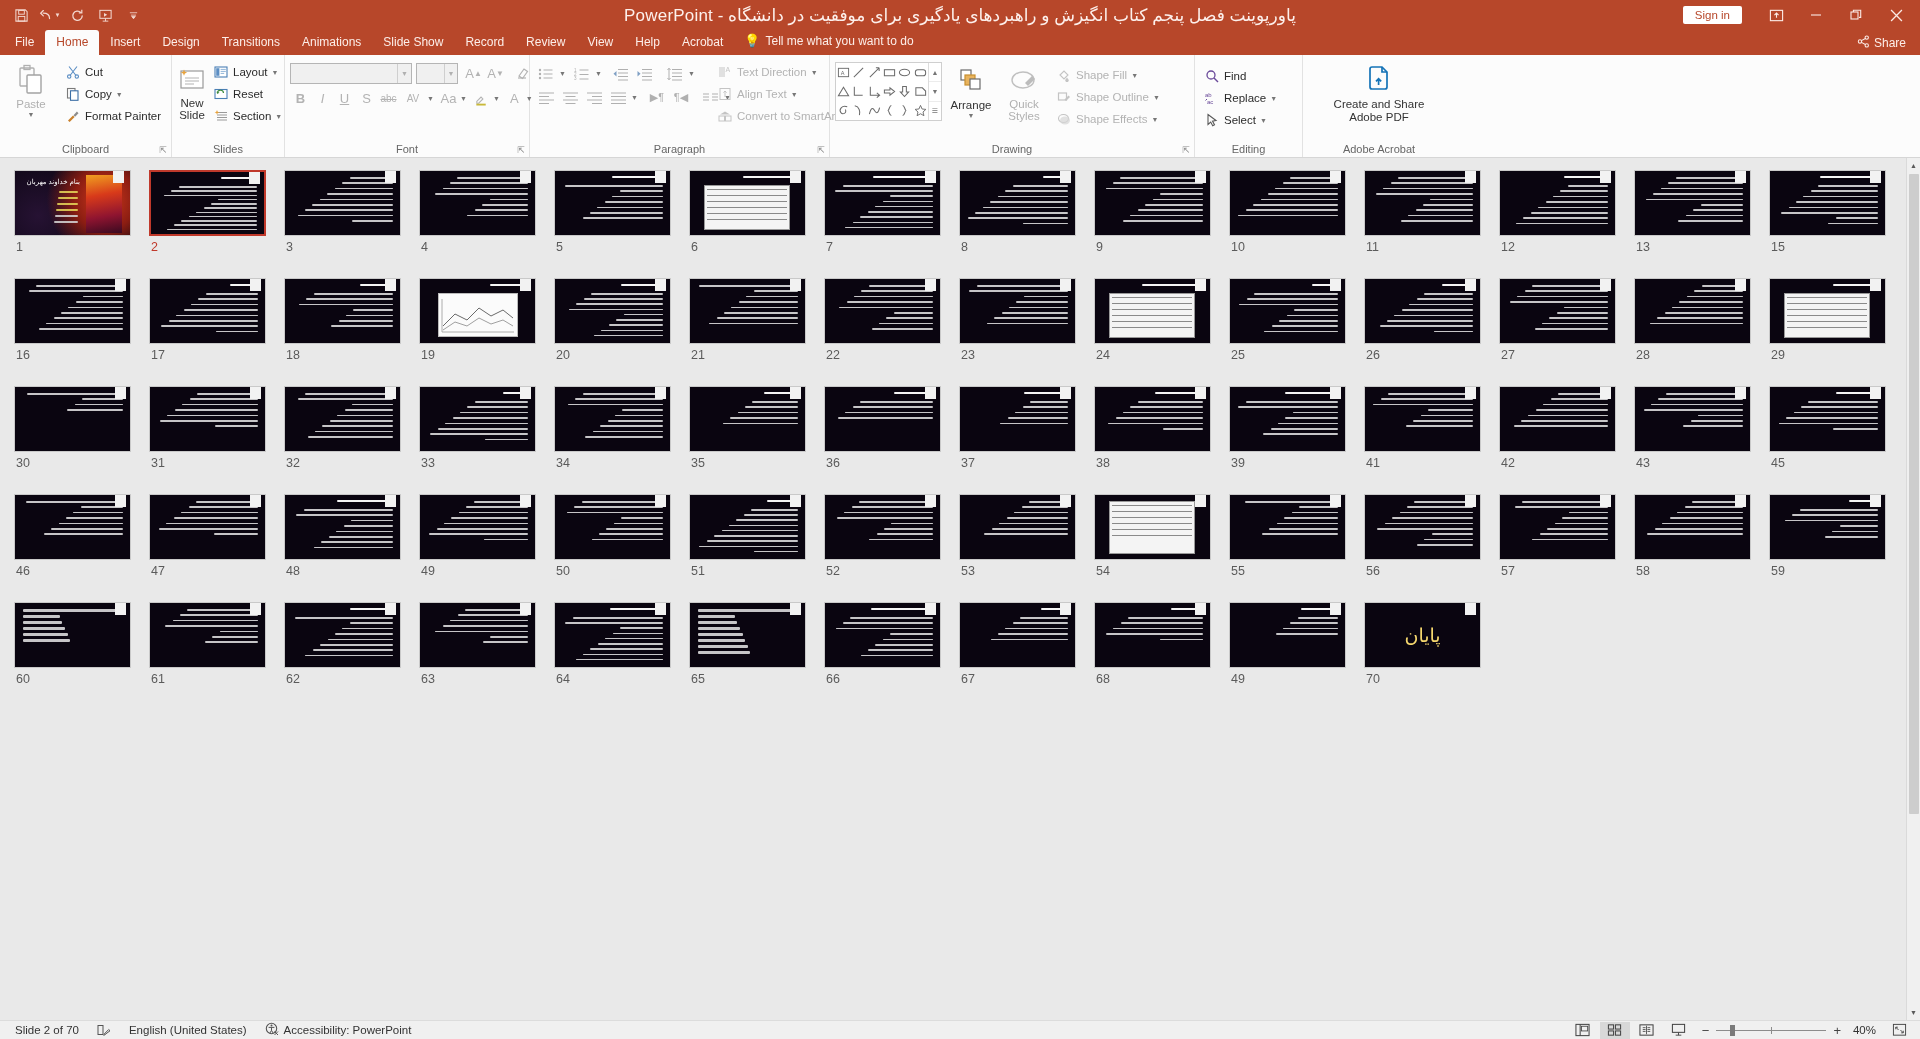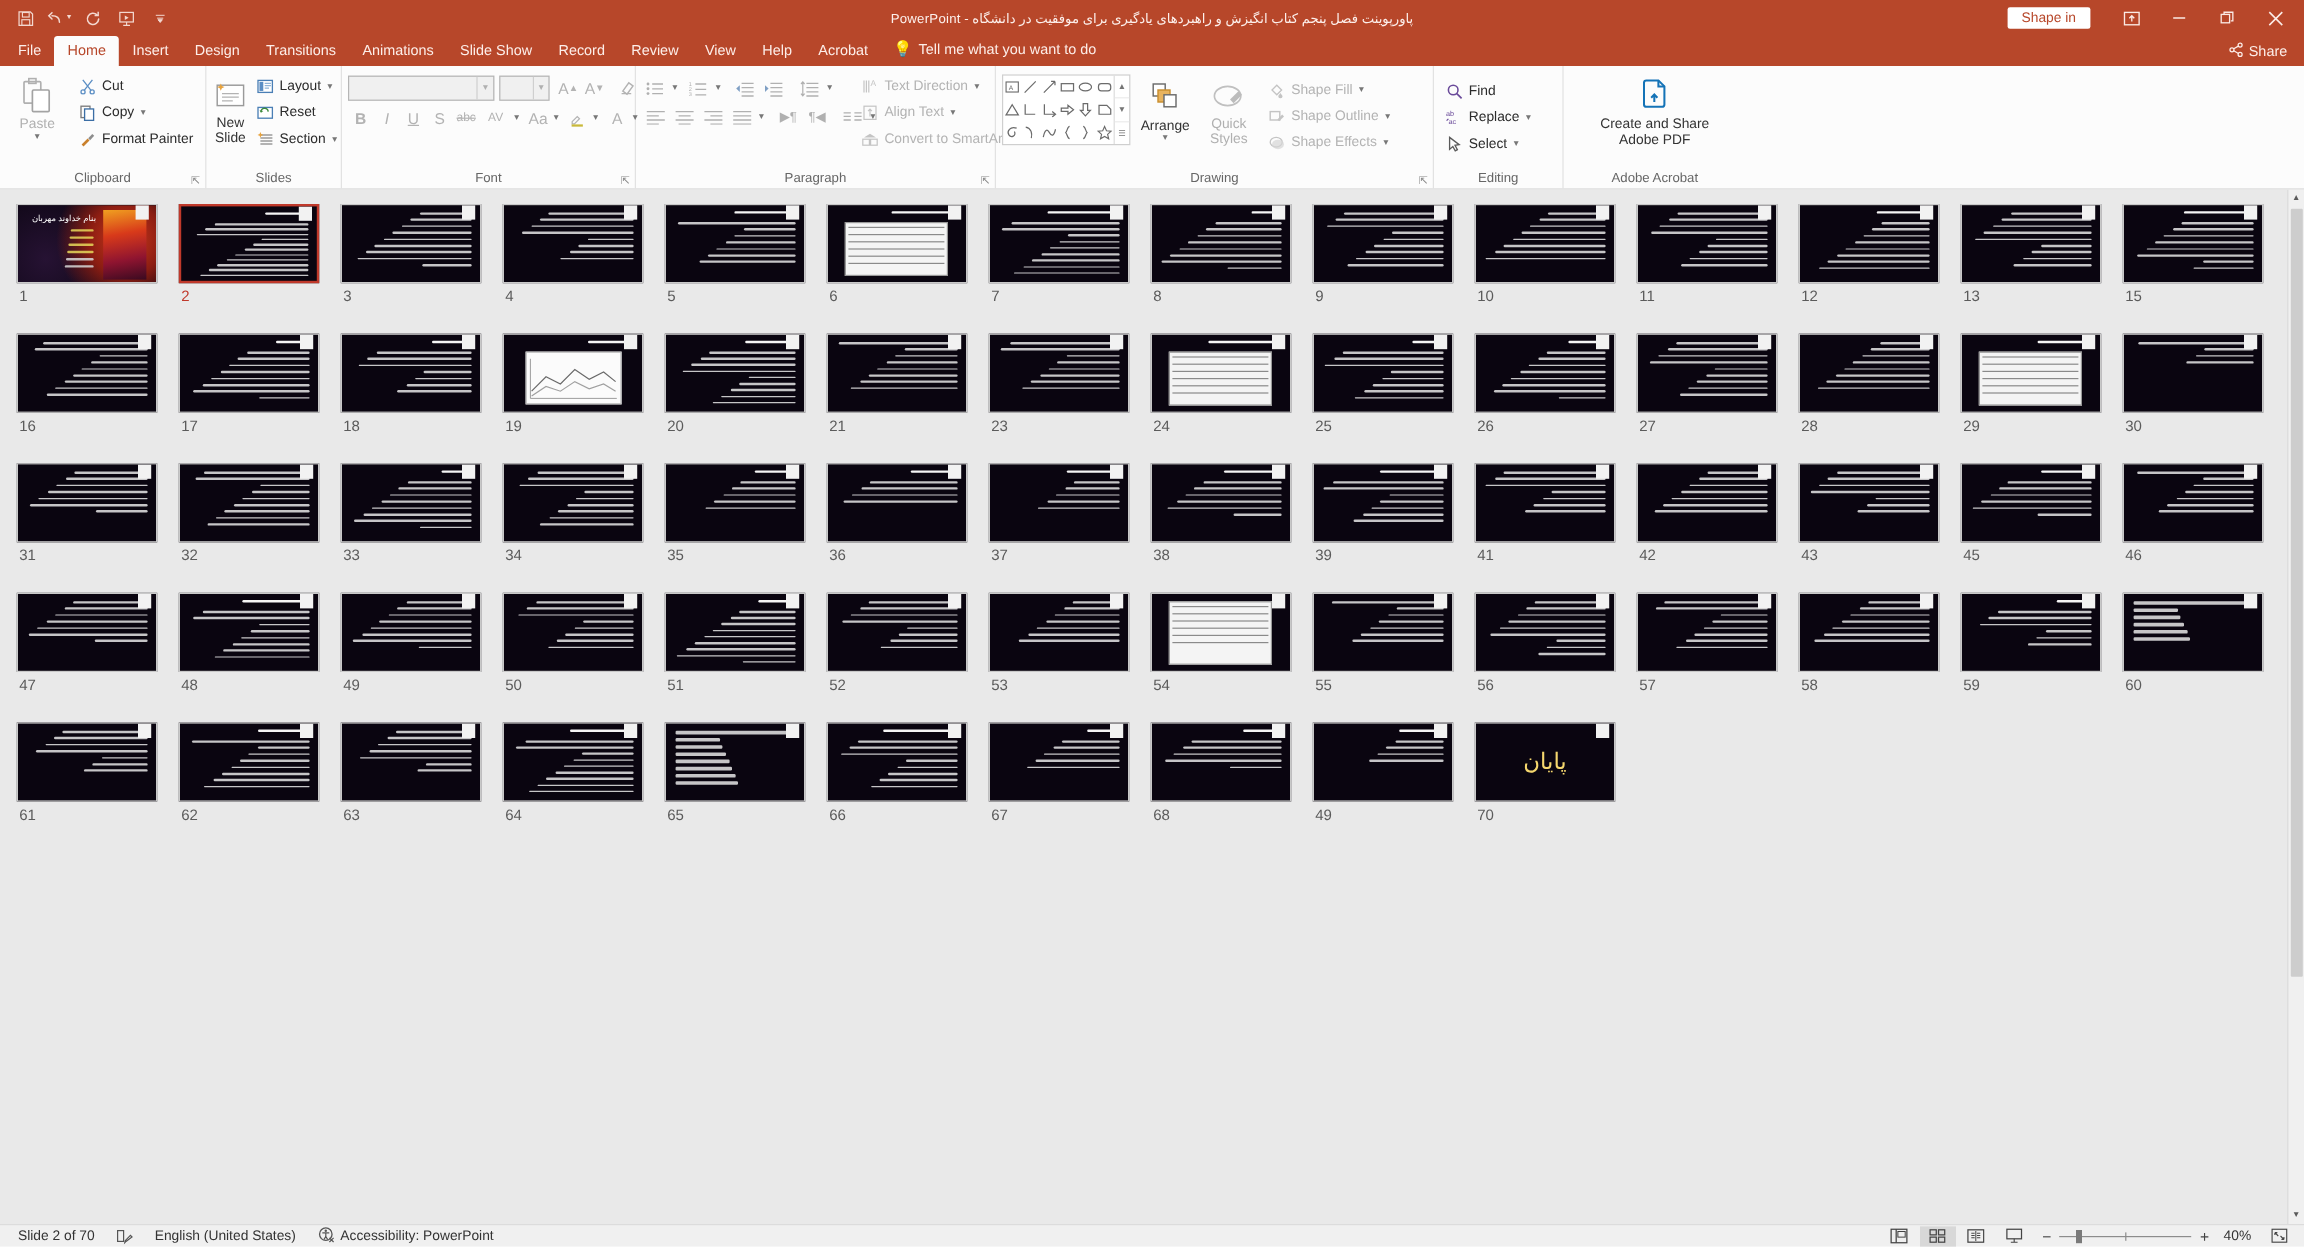--- a/index.html
+++ b/index.html
@@ -17,21 +17,21 @@
     color: #fff; flex: 0 0 30px; position: relative;
   }
   .qat { display: flex; align-items: center; gap: 2px; padding-left: 8px; }
   .qat-btn {
     width: 26px; height: 24px; display: flex; align-items: center; justify-content: center;
     color: #f3d8d0; font-size: 14px; line-height: 1;
   }
   .qat-btn svg { display: block; }
   .title-text {
     position: absolute; left: 0; right: 0; text-align: center;
-    font-size: 11px; color: #fdf0ec; pointer-events: none;
+    font-size: 17px; color: #fdf0ec; pointer-events: none;
     direction: rtl; letter-spacing: .2px;
   }
   .win-right { margin-left: auto; display: flex; align-items: center; padding-right: 4px; z-index: 2; }
   .signin {
     background: #fff; color: #b7472a; font-size: 11.5px;
     padding: 3px 12px; border-radius: 2px; margin-right: 14px;
   }
   .win-btn {
     width: 40px; height: 30px; display: flex; align-items: center; justify-content: center;
     color: #fbeae5;
@@ -232,21 +232,21 @@
         </svg>
     </div>
     <div class="qat-btn">
       <svg width="11" height="11" viewBox="0 0 12 12">
           <path d="M2 3h8M3.2 5.6h5.6M6 9.5L4 7h4z" fill="#f3d8d0" stroke="#f3d8d0" stroke-width=".9"></path>
         </svg>
     </div>
   </div>
   <div class="title-text">پاورپوینت فصل پنجم کتاب انگیزش و راهبردهای یادگیری برای موفقیت در دانشگاه  -  PowerPoint</div>
   <div class="win-right">
-    <div class="signin">Shape in</div>
+    <div class="signin">Sign in</div>
     <div class="win-btn">
       <svg width="15" height="15" viewBox="0 0 16 16">
           <rect x="1.5" y="2.5" width="13" height="11" fill="none" stroke="#fbeae5" stroke-width="1.2"></rect>
           <path d="M8 10.5V5.5M5.8 7.6L8 5.4l2.2 2.2" fill="none" stroke="#fbeae5" stroke-width="1.2"></path>
         </svg>
     </div>
     <div class="win-btn">
       <svg width="12" height="12" viewBox="0 0 12 12">
           <path d="M1 6h10" stroke="#fbeae5" stroke-width="1.1"></path>
         </svg>
@@ -1062,20 +1062,35 @@
           <div class="tl" style="top: 27.6px; right: 7px; width: 66.5998px;"></div>
           <div class="tl" style="top: 33px; right: 7px; width: 74.0157px;"></div>
           <div class="tl" style="top: 38.4px; right: 7px; width: 81.4316px;"></div>
           <div class="tl" style="top: 43.8px; right: 7px; width: 88.8475px;"></div>
           <div class="tab-marker" style="right: 4px;"></div>
         </div>
         <div class="slide-num">21</div>
       </div>
       <div class="slide-cell">
         <div class="thumb">
+          <div class="tl" style="top: 6px; right: 7px; width: 64.1278px;"></div>
+          <div class="tl" style="top: 11.4px; right: 7px; width: 71.5437px;"></div>
+          <div class="tl" style="top: 16.8px; right: 7px; width: 78.9597px;"></div>
+          <div class="tl" style="top: 22.2px; right: 7px; width: 86.3756px;"></div>
+          <div class="tl" style="top: 27.6px; right: 7px; width: 93.7915px;"></div>
+          <div class="tl" style="top: 33px; right: 7px; width: 39.2074px;"></div>
+          <div class="tl" style="top: 38.4px; right: 7px; width: 46.6233px;"></div>
+          <div class="tl" style="top: 43.8px; right: 7px; width: 54.0393px;"></div>
+          <div class="tl" style="top: 49.2px; right: 7px; width: 61.4552px;"></div>
+          <div class="tab-marker" style="right: 4px;"></div>
+        </div>
+        <div class="slide-num">22</div>
+      </div>
+      <div class="slide-cell">
+        <div class="thumb">
           <div class="tl" style="top: 6px; right: 7px; width: 91.3195px;"></div>
           <div class="tl" style="top: 11.4px; right: 7px; width: 98.7354px;"></div>
           <div class="tl" style="top: 16.8px; right: 7px; width: 44.1514px;"></div>
           <div class="tl" style="top: 22.2px; right: 7px; width: 51.5673px;"></div>
           <div class="tl" style="top: 27.6px; right: 7px; width: 58.9832px;"></div>
           <div class="tl" style="top: 33px; right: 7px; width: 66.3991px;"></div>
           <div class="tl" style="top: 38.4px; right: 7px; width: 73.815px;"></div>
           <div class="tl" style="top: 43.8px; right: 7px; width: 81.231px;"></div>
           <div class="tab-marker" style="right: 4px;"></div>
         </div>

